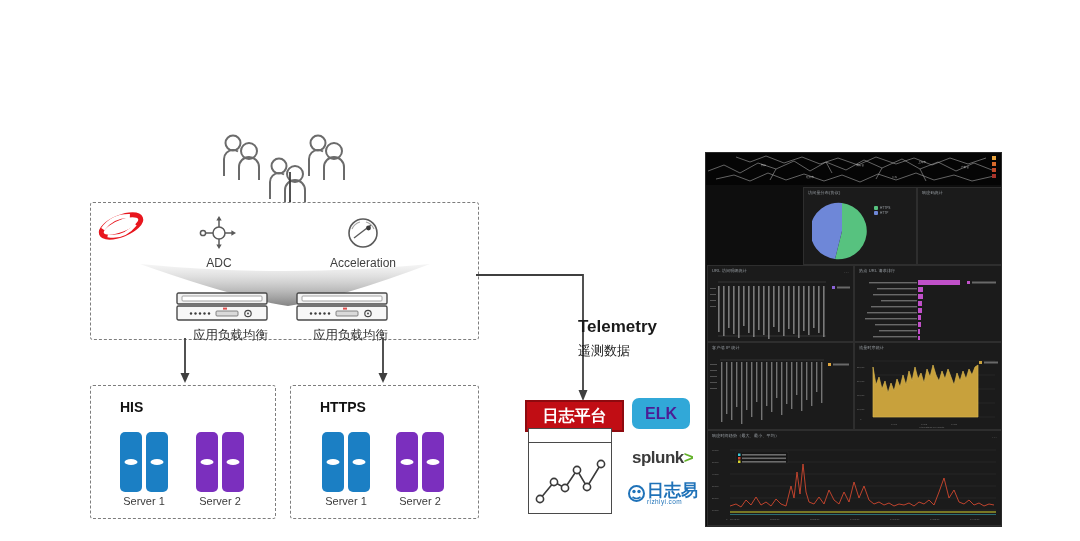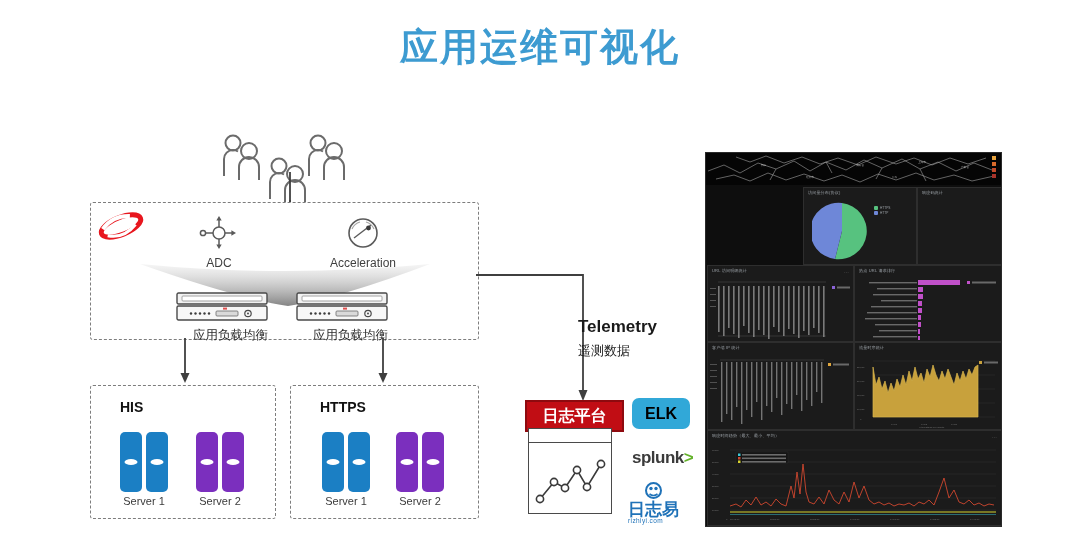--- a/index.html
+++ b/index.html
@@ -66,21 +66,21 @@
     position:absolute;font-size:13px;color:#1a1a1a;white-space:nowrap;font-family:Liberation Serif, serif;
   }
 
   
   .badge-red{
     position:absolute;background:#c10d14;border:2.5px solid #8e0a0f;
     color:#fff;font-size:16px;font-weight:bold;
     display:flex;align-items:center;justify-content:center;white-space:nowrap;
   }
   .badge-blue{
-    position:absolute;background:#31a8d8;border-radius:7px;color:#000000;
+    position:absolute;background:#31a8d8;border-radius:7px;color:#4c1d95;
     font-size:16px;font-weight:bold;display:flex;align-items:center;justify-content:center;
   }
 
   
   .splunk{
     position:absolute;font-size:17px;font-weight:bold;color:#3b3b3b;
     letter-spacing:-0.5px;white-space:nowrap;
   }
   .splunk .chev{color:#64b22b;font-weight:bold;}
   .rizhiyi{position:absolute;display:flex;align-items:center;gap:2px;}
@@ -118,21 +118,20 @@
   .scrollbar i{position:absolute;left:0;top:0;height:4px;width:88%;background:#d9d9d9;border-radius:2px;display:block;}
   .legenditem{display:flex;align-items:center;gap:2px;font-size:3.2px;color:#9aa0a6;white-space:nowrap;line-height:1.5;}
   .legenditem .sw{width:4px;height:4px;display:inline-block;border-radius:1px;}
   .maprow{position:absolute;background:#0a0a0a;overflow:hidden;}
 </style>
 </head>
 <body>
 
 <div class="page">
 
-  <div class="title">应用运维可视化</div>
 
   <div class="people" style="left:220px;top:132px;">
     <svg width="48" height="50" viewBox="0 0 48 50">
       <circle cx="13" cy="11" r="7.5" fill="none" stroke="#6b6b6b" stroke-width="2"></circle>
       <path d="M4 44 L4 27 a9 9 0 0 1 9 -9 a9 9 0 0 1 5 1.5" fill="none" stroke="#6b6b6b" stroke-width="2"></path>
       <circle cx="29" cy="19" r="8" fill="none" stroke="#6b6b6b" stroke-width="2"></circle>
       <path d="M19 48 L19 35 a10 10 0 0 1 10 -10 a10 10 0 0 1 10 10 L39 48" fill="none" stroke="#6b6b6b" stroke-width="2"></path>
     </svg>
   </div>
   <div class="people" style="left:266px;top:155px;">
@@ -312,21 +311,21 @@
         <circle cx="58" cy="44" r="3.6"></circle>
         <circle cx="72" cy="21" r="3.6"></circle>
       </g>
     </svg>
   </div>
 
   <div class="splunk" style="left:632px;top:448px;">
     <span>splunk</span><span class="chev">&gt;</span>
   </div>
 
-  <div class="rizhiyi" style="left:628px;top:482px;flex-direction:column;">
+  <div class="rizhiyi" style="left:628px;top:482px;">
     <svg width="17" height="17" viewBox="0 0 17 17">
       <circle cx="8.5" cy="8.5" r="7.5" fill="none" stroke="#1f72b8" stroke-width="2"></circle>
       <circle cx="6" cy="6.5" r="1.7" fill="#1f72b8"></circle>
       <circle cx="11" cy="6.5" r="1.7" fill="#1f72b8"></circle>
       <path d="M4.5 12 q4 3 8 0" fill="none" stroke="#1f72b8" stroke-width="1.6"></path>
     </svg>
     <div class="rz-text">
       <div class="rz-main">日志易</div>
       <div class="rz-sub">rizhiyi.com</div>
     </div>

